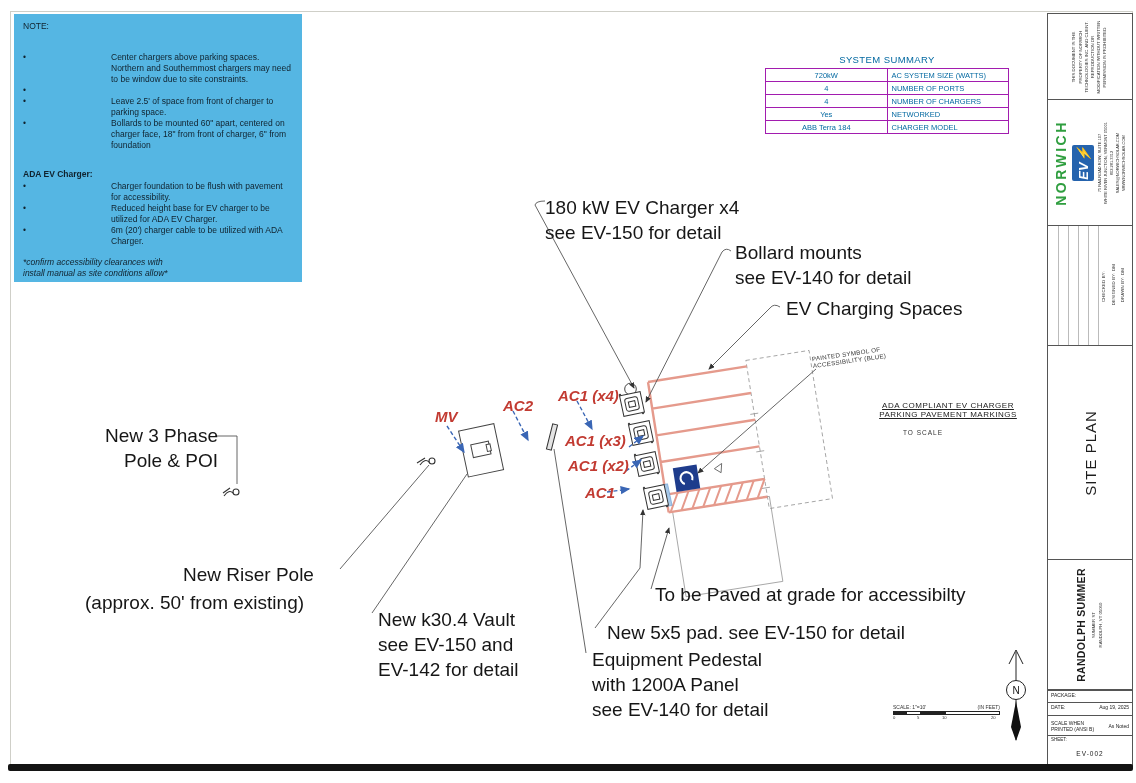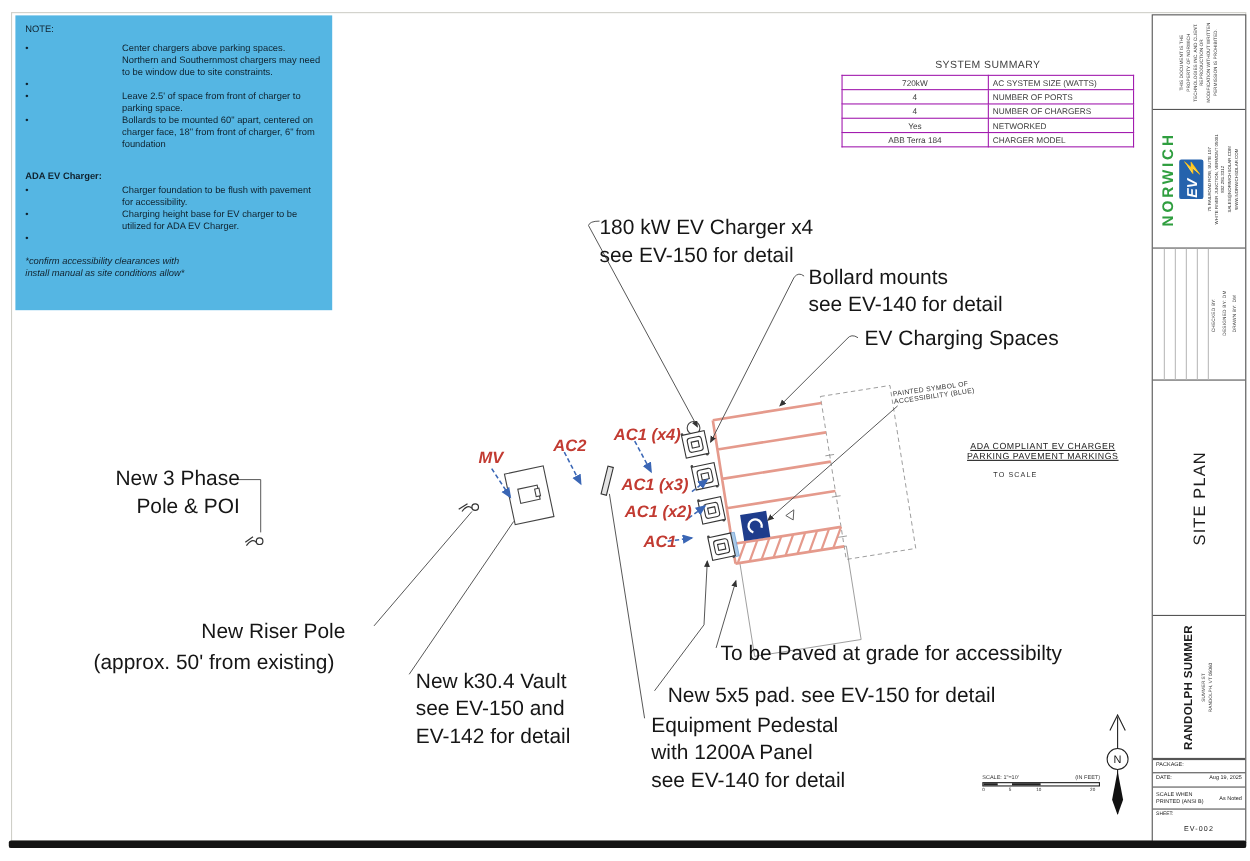--- a/index.html
+++ b/index.html
@@ -4,29 +4,29 @@
 <style>
   * { margin:0; padding:0; box-sizing:border-box; }
   html,body { width:1136px; height:783px; background:#fff; font-family:"Liberation Sans",sans-serif; overflow:hidden; position:relative; }
   .abs { position:absolute; }
   .ml { white-space:pre-line; }
   .sheet-border { left:10px; top:11px; width:1123px; height:754px; border:1px solid #cfcfc8; }
   .bottom-bar { left:8px; top:764px; width:1125px; height:7px; background:#141414; border-radius:2px; }
 
   
   .notebox { left:14px; top:14px; width:288px; height:268px; background:#55b6e3; padding:7px 9px; color:#10222e; font-size:8.5px; line-height:1.3; }
-  .notebox .nb-title { margin-bottom:6px; }
+  .notebox .nb-title { margin-bottom:20px; }
   .nb-row { display:flex; }
   .nb-bullet { flex:none; width:88px; }
   .nb-text { flex:1; }
   .nb-sec { margin-top:18px;font-weight:bold; }
   .nb-foot { margin-top:10px; font-style:italic; }
 
   
-  .summary { left:765px; top:54px; width:266px; color:#404040; }
+  .summary { left:765px; top:54px; width:244px; color:#0369a1; }
   .summary .s-title { text-align:center; font-size:9.5px; letter-spacing:.4px; margin-bottom:3px; }
   .summary table { width:100%; border-collapse:collapse; }
   .summary td { border:1px solid #a21caf; font-size:7.5px; height:13px; }
   .summary td.v { width:50%; text-align:center; }
   .summary td.l { padding-left:4px; }
 
   
   .ann { font-size:19px; line-height:1.32; color:#161616; white-space:pre-line; }
   .cond { font-size:15px; font-style:italic; font-weight:600; color:#c23b32; }
   .tiny-rot { font-size:6.2px; letter-spacing:.3px; color:#333; transform:rotate(-8deg); }
@@ -189,24 +189,25 @@
       <span class="nb-bullet">•</span>
       <span class="nb-text">Bollards to be mounted 60" apart, centered on charger face, 18" from front of charger, 6" from foundation</span>
     </div>
   <div class="nb-sec">ADA EV Charger:</div>
   <div class="nb-row">
       <span class="nb-bullet">•</span>
       <span class="nb-text">Charger foundation to be flush with pavement for accessibility.</span>
     </div>
   <div class="nb-row">
       <span class="nb-bullet">•</span>
-      <span class="nb-text">Charging height base for EV charger to be utilized for ADA EV Charger.</span>
-    </div>
-  <div class="nb-row">
-      <span class="nb-bullet">•</span>
+      <span class="nb-text">Reduced height base for EV charger to be utilized for ADA EV Charger.</span>
+    </div>
+  <div class="nb-row">
+      <span class="nb-bullet">•</span>
+      <span class="nb-text">6m (20') charger cable to be utilized with ADA Charger.</span>
     </div>
   <div class="nb-foot ml">*confirm accessibility clearances with
 install manual as site conditions allow*</div>
 </div>
 
 <div class="abs summary">
   <div class="s-title">SYSTEM SUMMARY</div>
   <table>
     <tbody>
         <tr>

